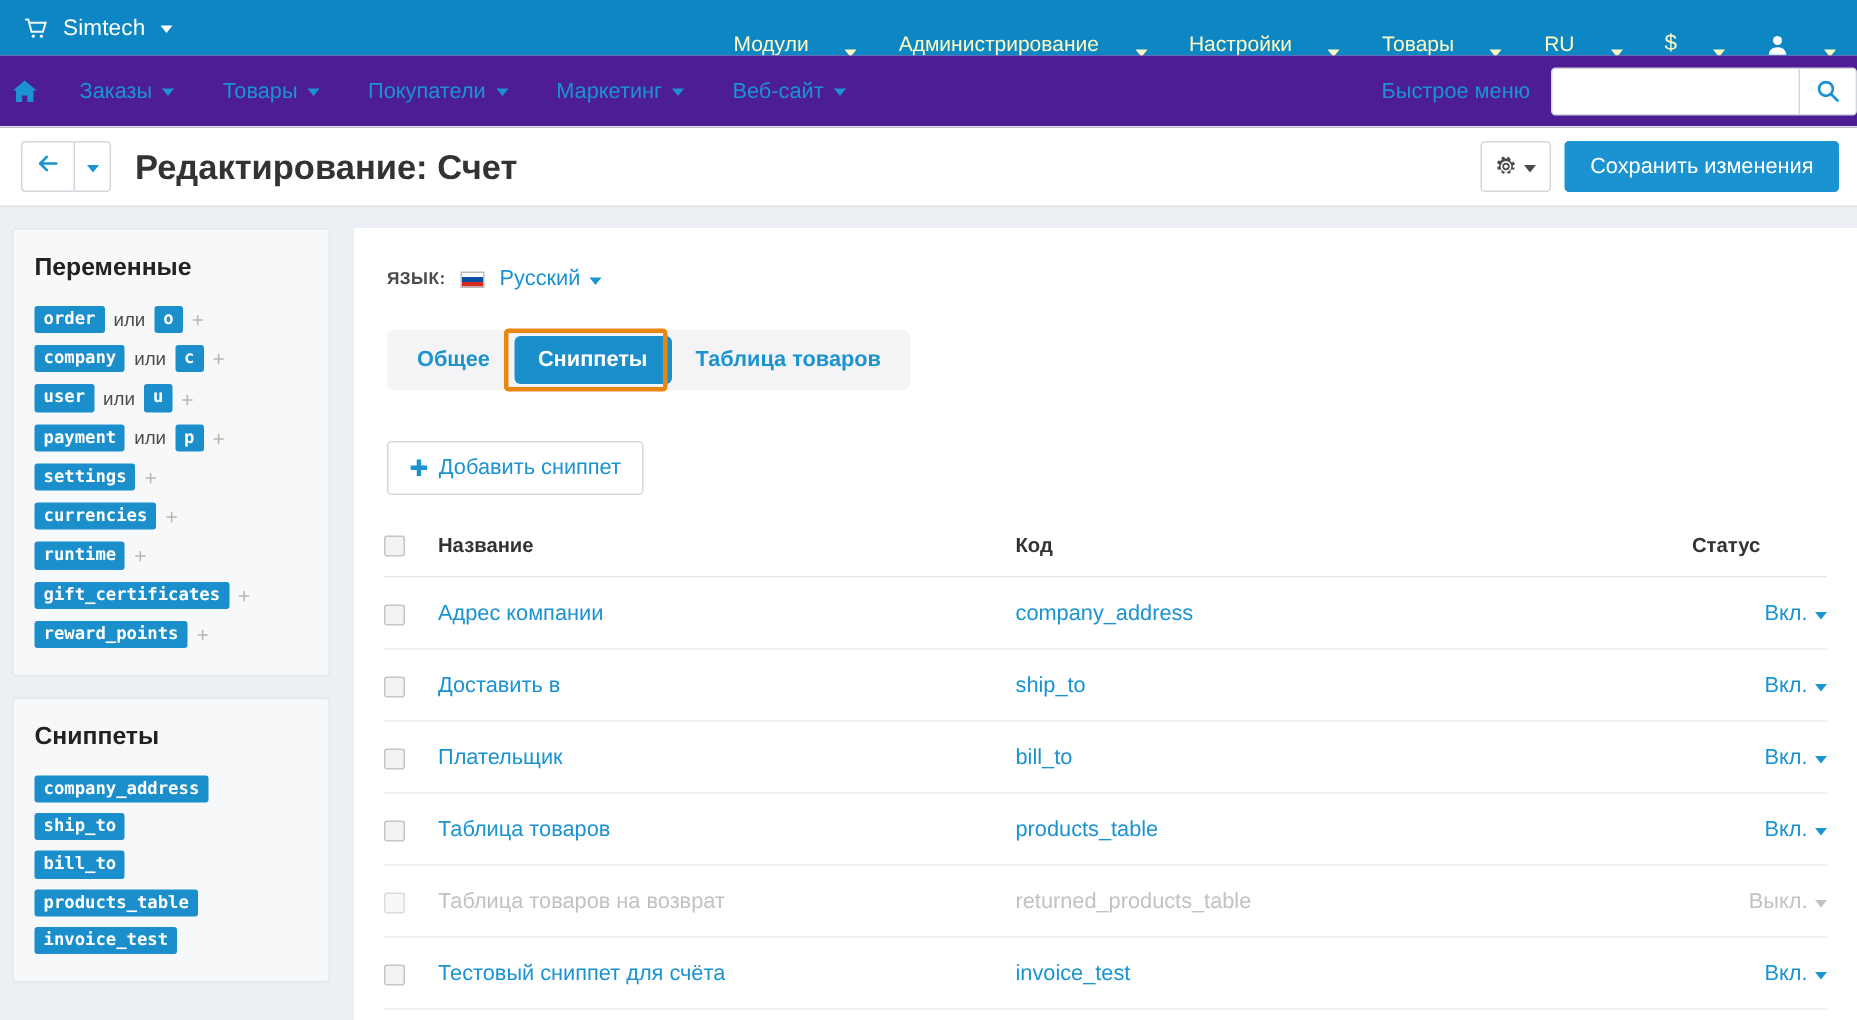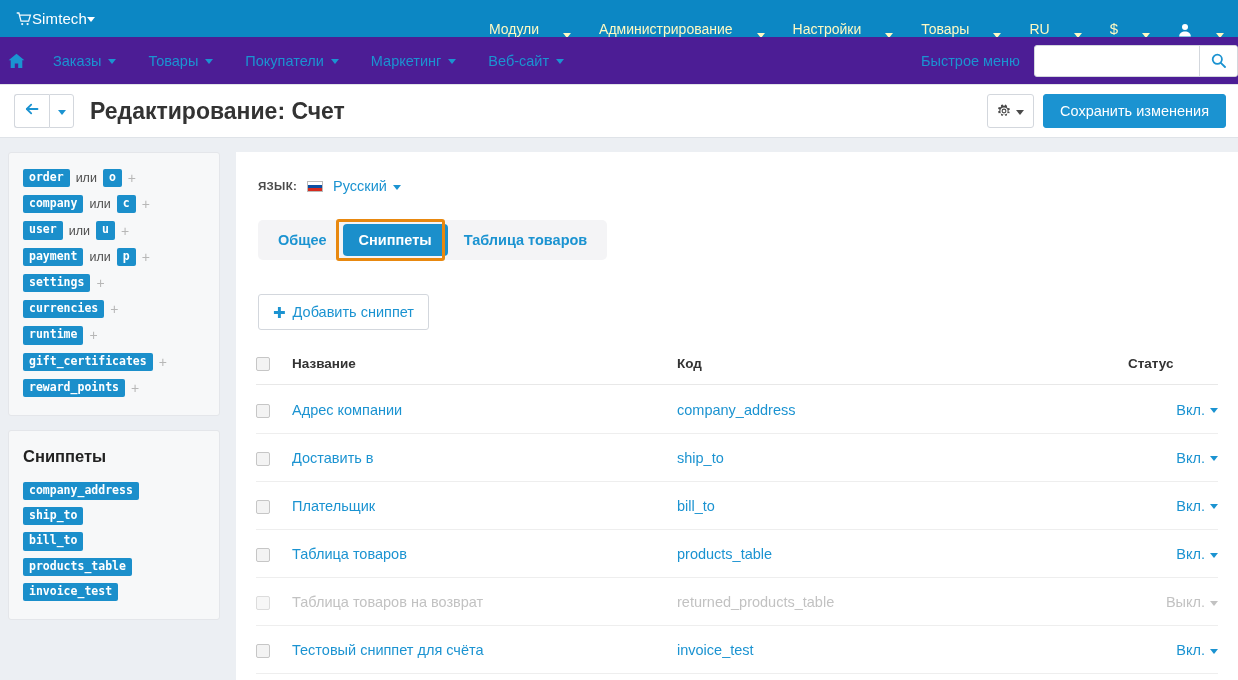--- a/index.html
+++ b/index.html
@@ -19,20 +19,21 @@
     background: #0c87c4;
     display: flex;
     align-items: center;
     color: #ffffff;
     font-size: 14px;
     position: relative;
   }
   .topbar-left {
     display: flex; align-items: center;
     padding-left: 16px;
+    gap: 10px;
   }
   .cart-icon { display: block; width: 16px; height: 14px; opacity: .95; }
   .brand-name {
     font-size: 15px;
     color: #ffffff;
     letter-spacing: .1px;
   }
   .topbar-right {
     margin-left: auto;
     display: flex;
@@ -488,20 +489,21 @@
     </div>
     <button class="save-btn">Сохранить изменения</button>
   </div>
 </div>
 
 <div class="page">
 
   <aside class="sidebar">
 
     <section class="panel">
+      <div class="panel-title">Переменные</div>
 
       <div class="var-row">
         <span class="tagpill">order</span>
         <span class="or-text">или</span>
         <span class="tagpill">o</span>
         <span class="plus-link">+</span>
       </div>
 
       <div class="var-row">
         <span class="tagpill">company</span>

